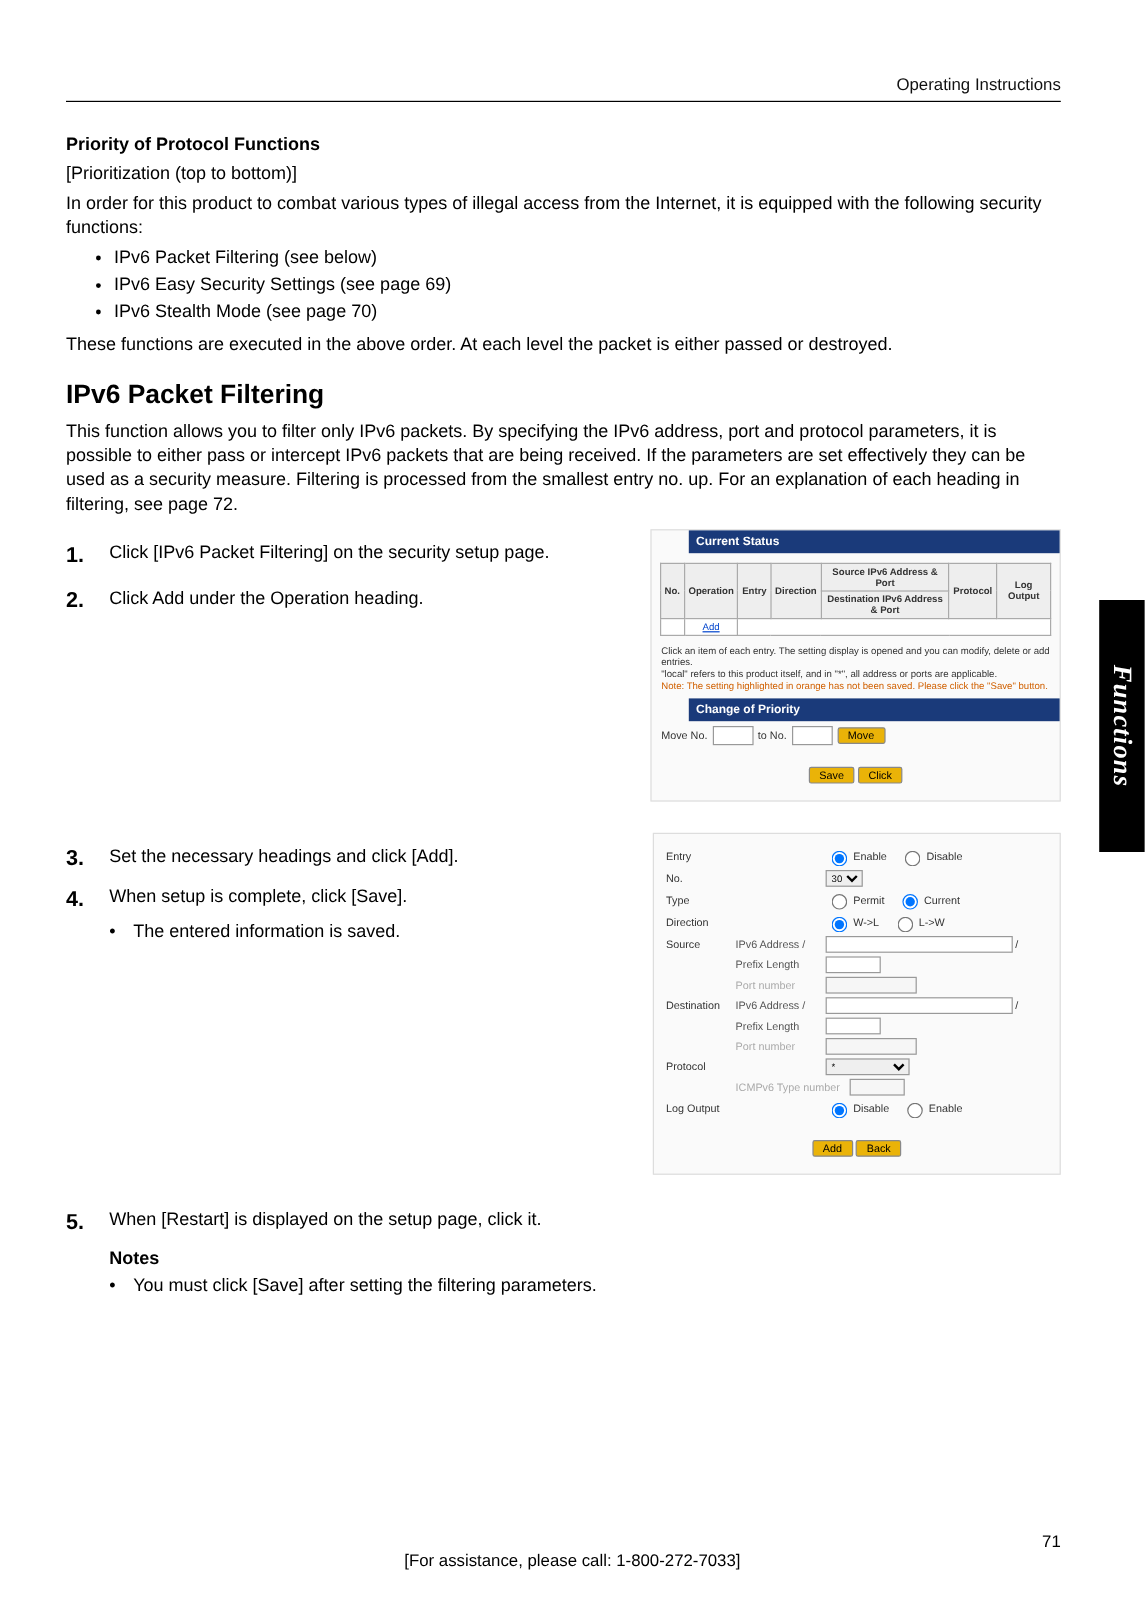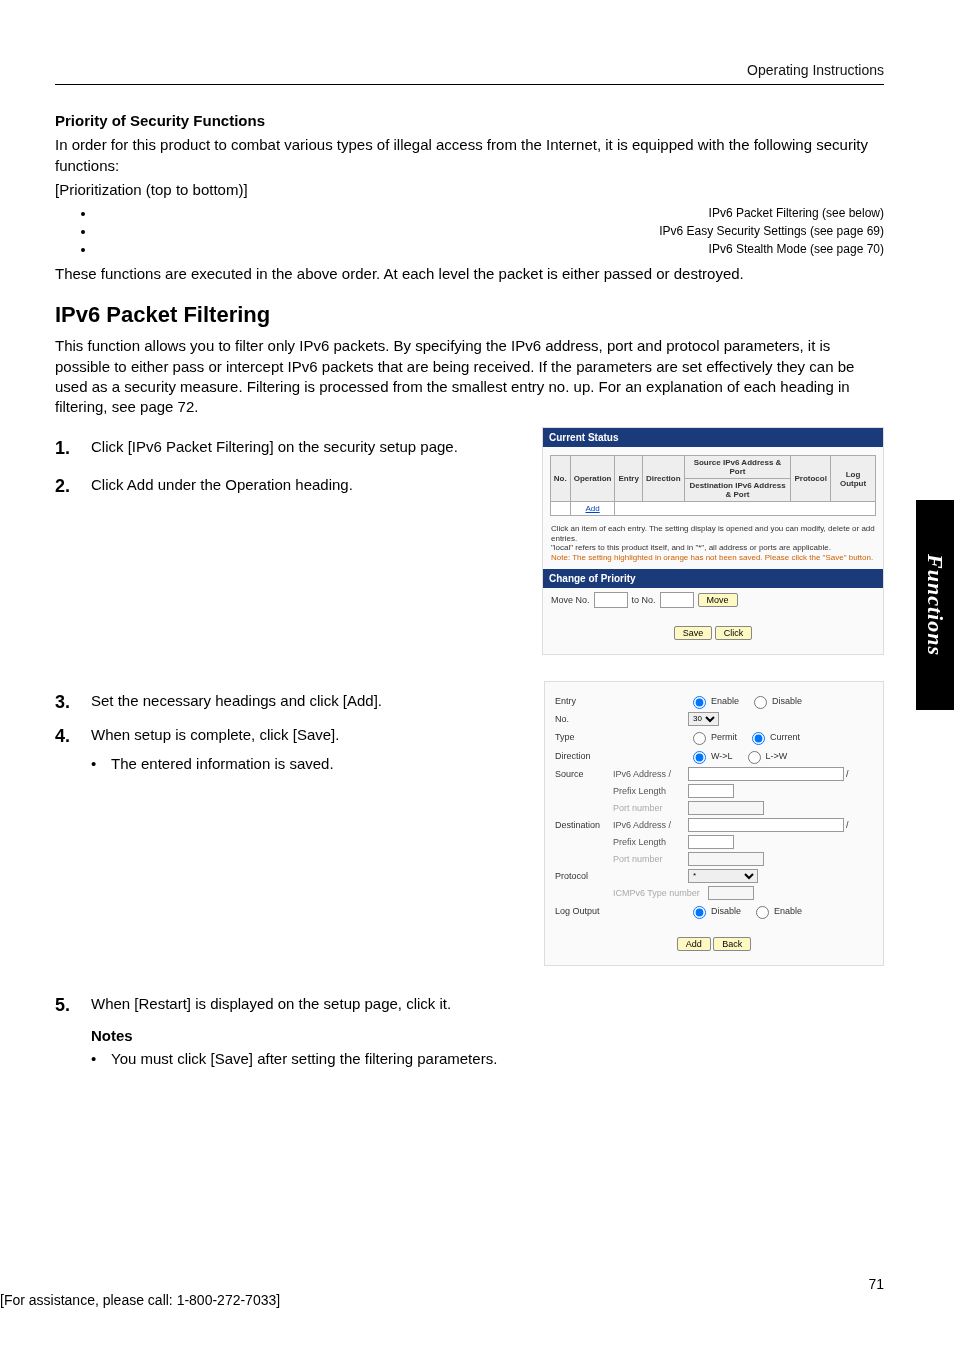--- a/index.html
+++ b/index.html
@@ -23,21 +23,21 @@
     color: #111;
   }
   .hr {
     border-top: 1px solid #000;
     margin-top: 6px;
     margin-bottom: 26px;
   }
   .bold { font-weight: bold; }
   p { margin: 0 0 4px 0; font-size: 15px; line-height: 1.35; }
   .ul1 { margin: 4px 0 6px 40px; padding: 0; }
-  .ul1 li { font-size: 12px; line-height: 1.5; text-align: right; }
+  .ul1 li { font-size: 15px; line-height: 1.5; }
   h2 {
     font-size: 22px;
     font-weight: bold;
     margin: 18px 0 8px 0;
   }
   .steps {
     margin-top: 10px;
   }
   .step-row {
     display: flex;
@@ -76,20 +76,21 @@
     border: 1px solid #ddd;
     background: #fafafa;
     padding-bottom: 10px;
   }
   .panel-hdr {
     background: #1a3a7a;
     color: #fff;
     font-weight: bold;
     padding: 4px 6px;
     font-size: 10px;
+    margin-left: 31px;
   }
   .tbl {
     width: 96%;
     margin: 8px auto 6px auto;
     border-collapse: collapse;
     font-size: 8px;
   }
   .tbl th, .tbl td {
     border: 1px solid #aaa;
     padding: 2px 3px;
@@ -108,21 +109,21 @@
     padding: 4px 8px 10px 8px;
     display:flex;
     align-items:center;
     gap:4px;
     font-size:9px;
   }
   .move-row input[type=text]{ width:28px; height:12px; font-size:8px; border:1px solid #999;}
   .btn {
     font-size: 9px;
     padding: 1px 8px;
-    background: #fef9c3;
+    background: #eab308;
     border: 1px solid #888;
     border-radius: 2px;
   }
   .center-btn { text-align:center; margin:8px 0 4px 0;}
   .panel2 {
     width: 340px;
     font-size: 9px;
     color: #333;
     border: 1px solid #ddd;
     background: #fafafa;
@@ -156,34 +157,34 @@
     font-weight: bold;
     letter-spacing: 1px;
   }
   .footer {
     position: absolute;
     bottom: 40px;
     left: 0;
     width: 100%;
     font-size: 14px;
   }
-  .footer-center { }
+  .footer-center { text-align:center; }
   .footer-right { position:absolute; right:70px; bottom:16px;margin-left:24px; }
   .slash { padding-left:2px;}
 </style>
 </head>
 <body>
 
 <div class="page">
   <div class="header-right">Operating Instructions</div>
   <div class="hr"></div>
 
-  <p class="bold">Priority of Security Functions</p>
+  <p class="bold">Priority of Protocol Functions</p>
+  <p>[Prioritization (top to bottom)]</p>
   <p>In order for this product to combat various types of illegal access from the Internet, it is equipped with the following security functions:</p>
-  <p>[Prioritization (top to bottom)]</p>
   <ul class="ul1">
     <li>IPv6 Packet Filtering (see below)</li>
     <li>IPv6 Easy Security Settings (see page 69)</li>
     <li>IPv6 Stealth Mode (see page 70)</li>
   </ul>
   <p>These functions are executed in the above order. At each level the packet is either passed or destroyed.</p>
 
   <h2>IPv6 Packet Filtering</h2>
   <p>This function allows you to filter only IPv6 packets. By specifying the IPv6 address, port and protocol parameters, it is possible to either pass or intercept IPv6 packets that are being received. If the parameters are set effectively they can be used as a security measure. Filtering is processed from the smallest entry no. up. For an explanation of each heading in filtering, see page 72.</p>
 

